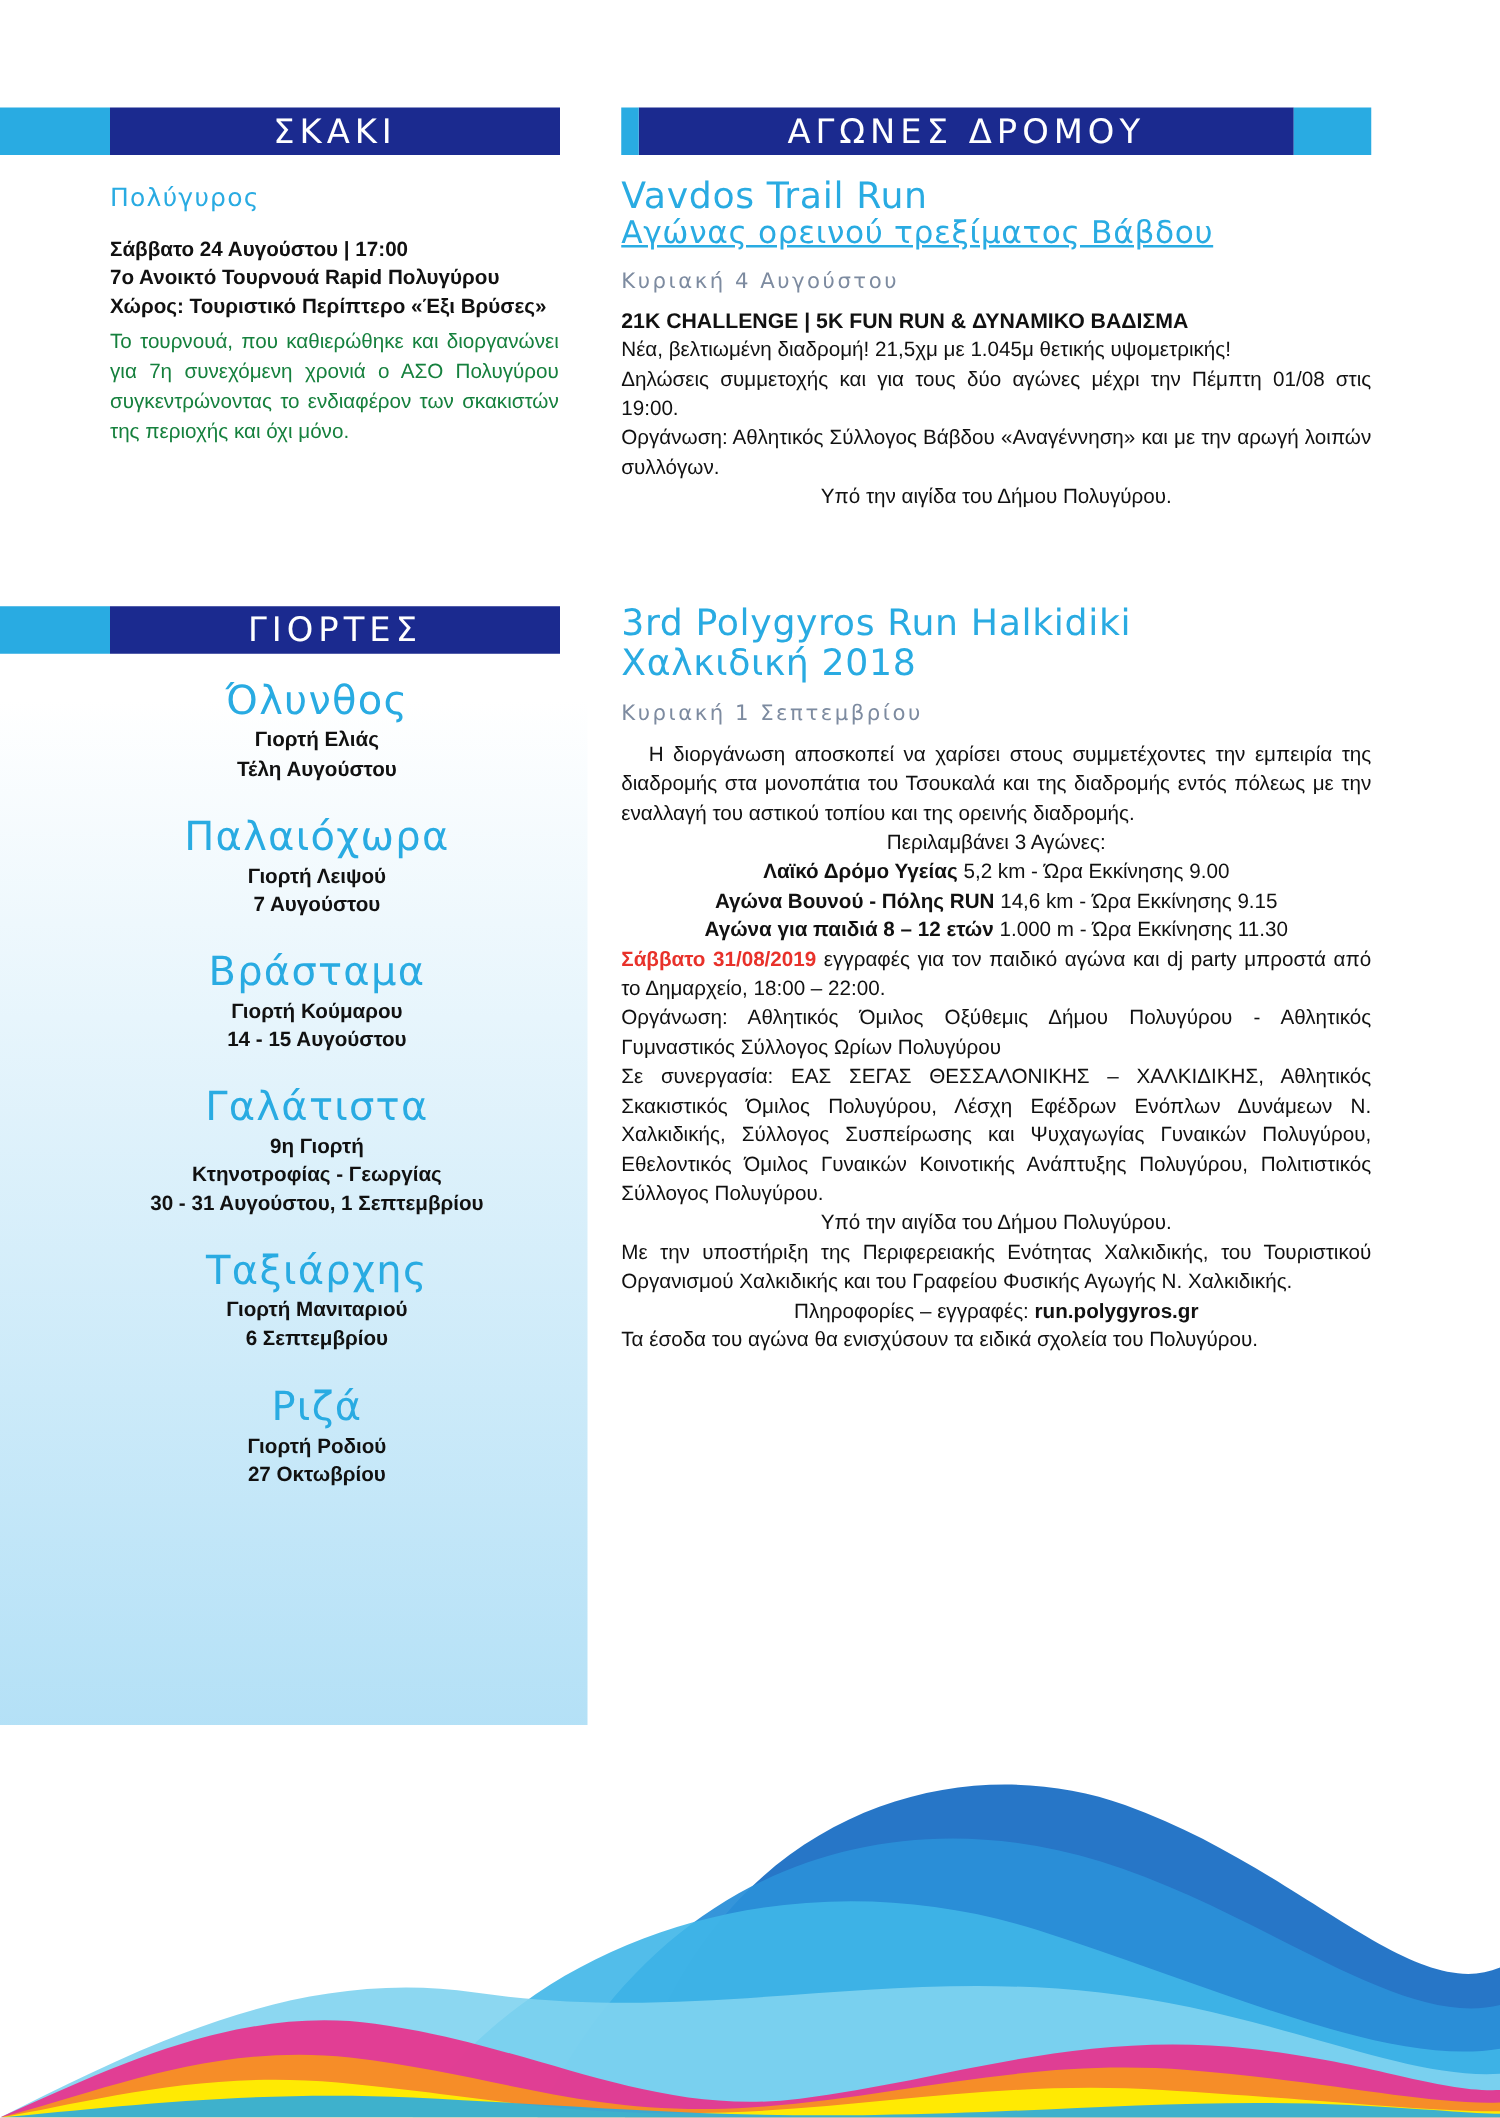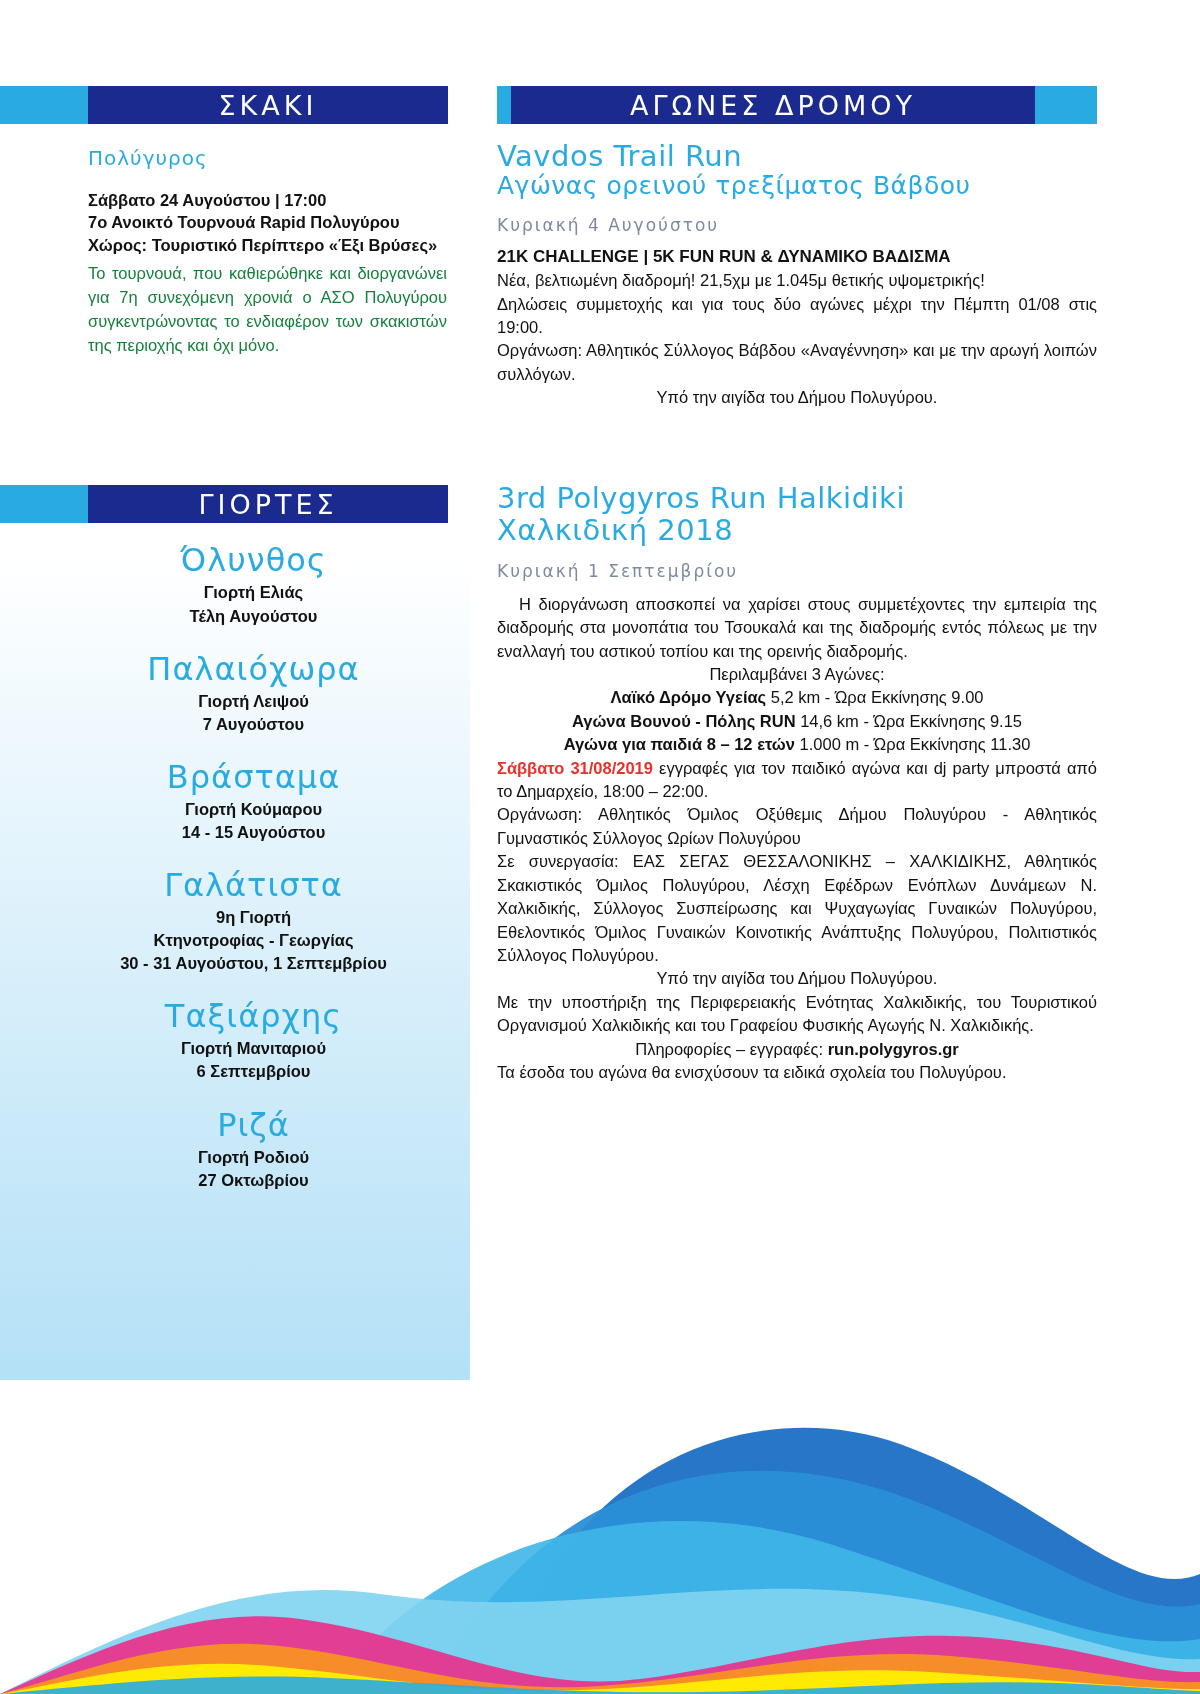--- a/index.html
+++ b/index.html
@@ -154,20 +154,21 @@
     line-height: 1.12;
     margin: 0;
   }
   .event-subtitle {
     color: #29abe2;
     font-size: 25px;
     letter-spacing: 0.5px;
     font-family: "DejaVu Sans", sans-serif;
     line-height: 1.15;
     margin: 0;
+    text-decoration: underline;
   }
   .event-date {
     color: #7d8ba0;
     font-size: 17px;
     letter-spacing: 2px;
     font-family: "DejaVu Sans", sans-serif;
     margin: 14px 0 12px 0;
   }
   .event-lead {
     font-weight: bold;

